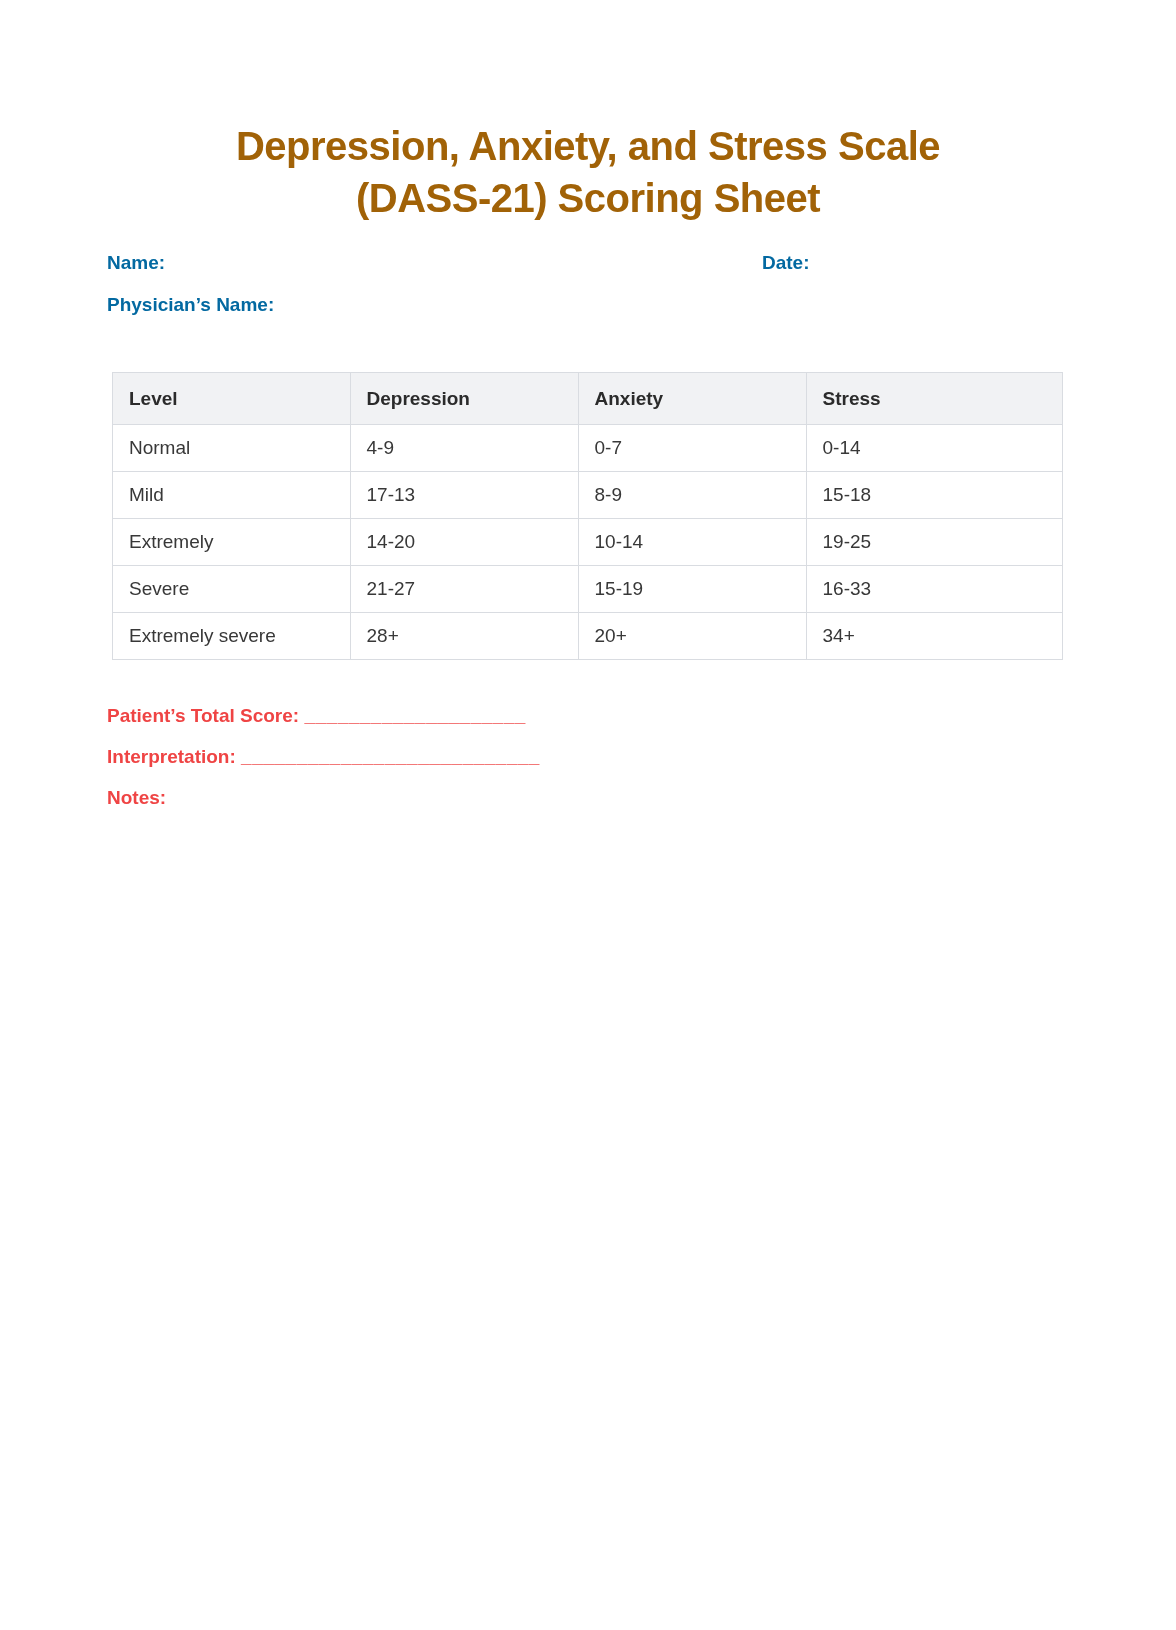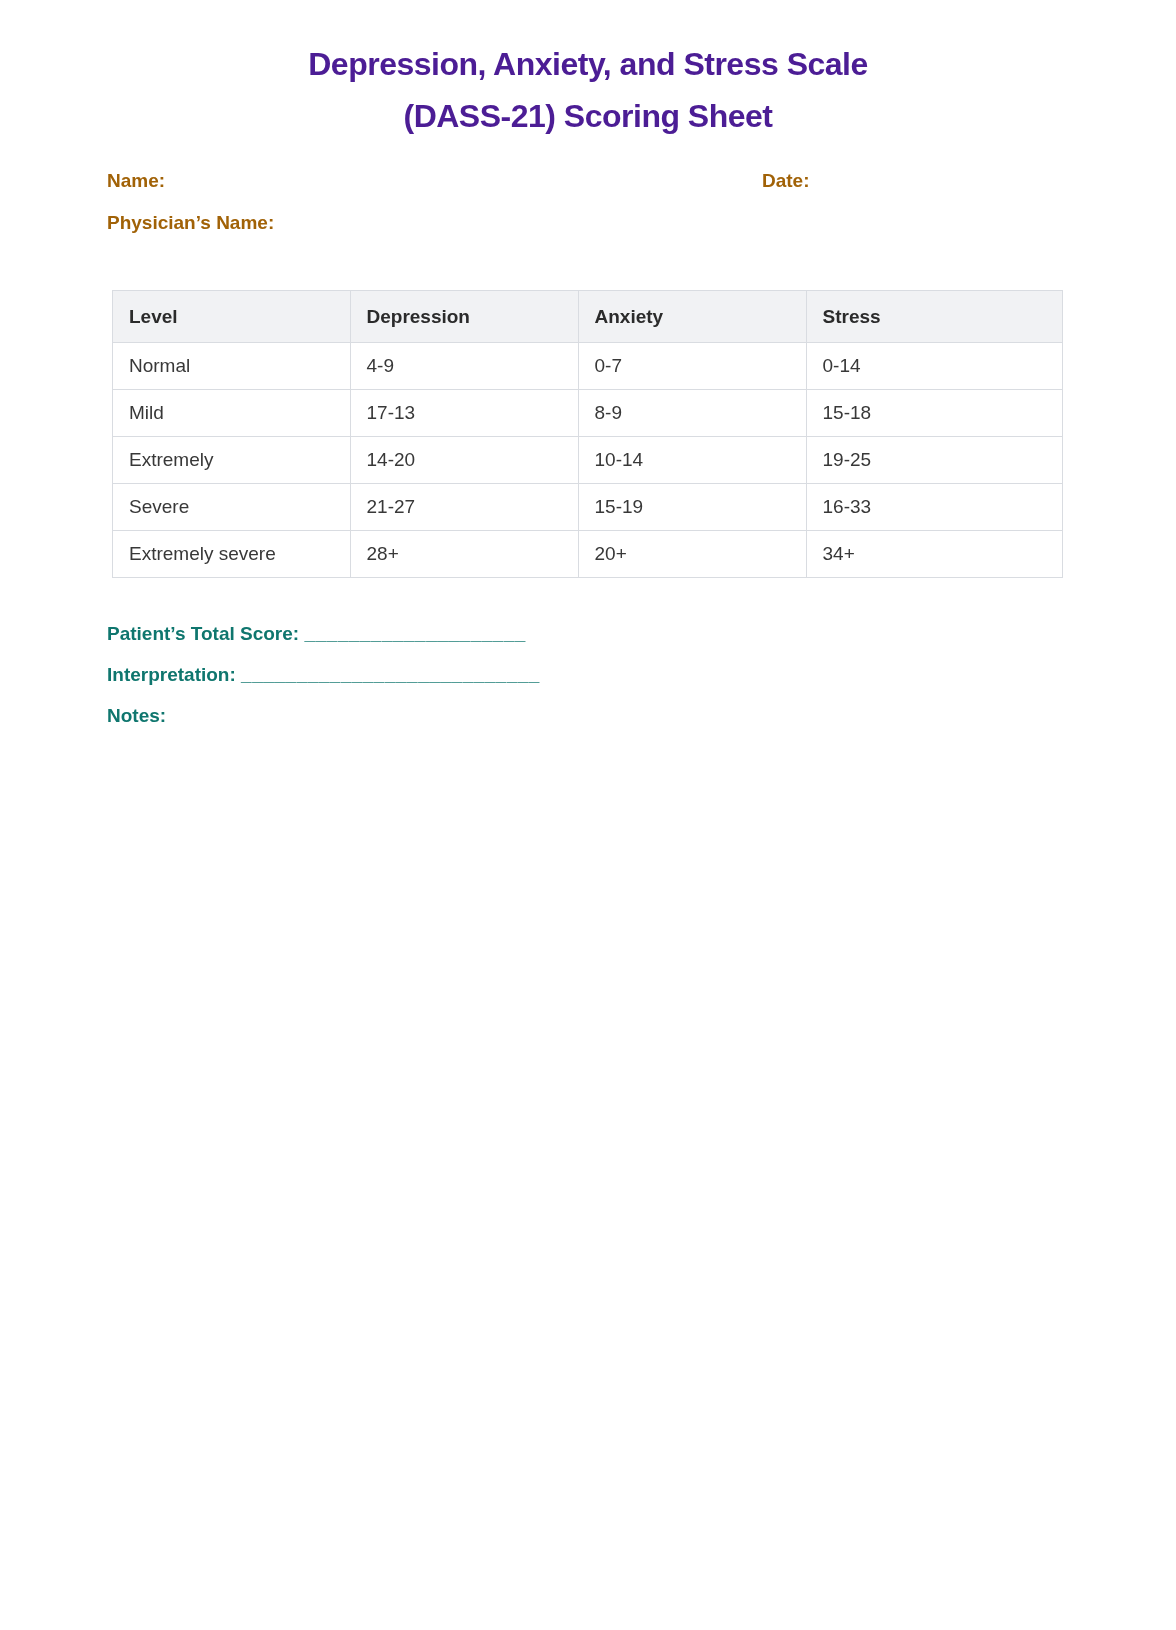--- a/index.html
+++ b/index.html
@@ -13,35 +13,35 @@
     overflow: hidden;
   }
   .page {
     position: relative;
     width: 1176px;
     height: 1630px;
     background: #ffffff;
   }
   
   .doc-title {
-    margin-top: 38px;
+    margin-top: 120px;
     text-align: center;
-    color: #4c1d95;
-    font-size: 32px;
+    color: #a16207;
+    font-size: 40px;
     font-weight: bold;
     line-height: 52px;
     letter-spacing: -0.5px;
   }
   .doc-title .line { display: block; }
   
   .meta {
     margin: 28px 107px 0 107px;
     font-size: 19px;
     font-weight: bold;
-    color: #a16207;
+    color: #0369a1;
   }
   .meta-row { position: relative; height: 24px; }
   .meta-row + .meta-row { margin-top: 18px; }
   .date-label { position: absolute; left: 655px; top: 0; }
   
   .score-table {
     margin: 54px 0 0 112px;
     width: 951px;
     border-collapse: collapse;
     font-size: 19px;
@@ -62,21 +62,21 @@
   .score-table td { height: 47px; font-weight: normal; }
   .col-level { width: 25%; }
   .col-depression { width: 24%; }
   .col-anxiety { width: 24%; margin-top: 12px; }
   .col-stress { width: 27%; }
   
   .summary {
     margin: 44px 107px 0 107px;
     font-size: 19px;
     font-weight: bold;
-    color: #0f766e;
+    color: #ef4444;
   }
   .summary-row { margin-top: 18px; line-height: 23px; white-space: nowrap; }
   .summary-row:first-child { margin-top: 0; }
   .fill-line { font-weight: bold; letter-spacing: 0.5px; }
 </style>
 </head>
 <body>
 
 <div class="page">
 

